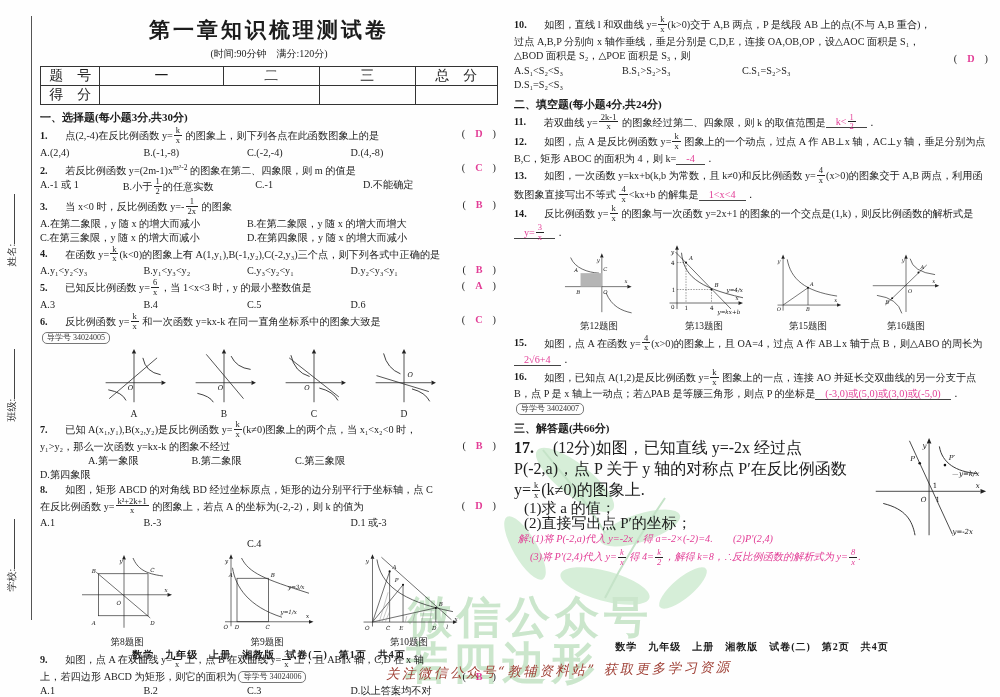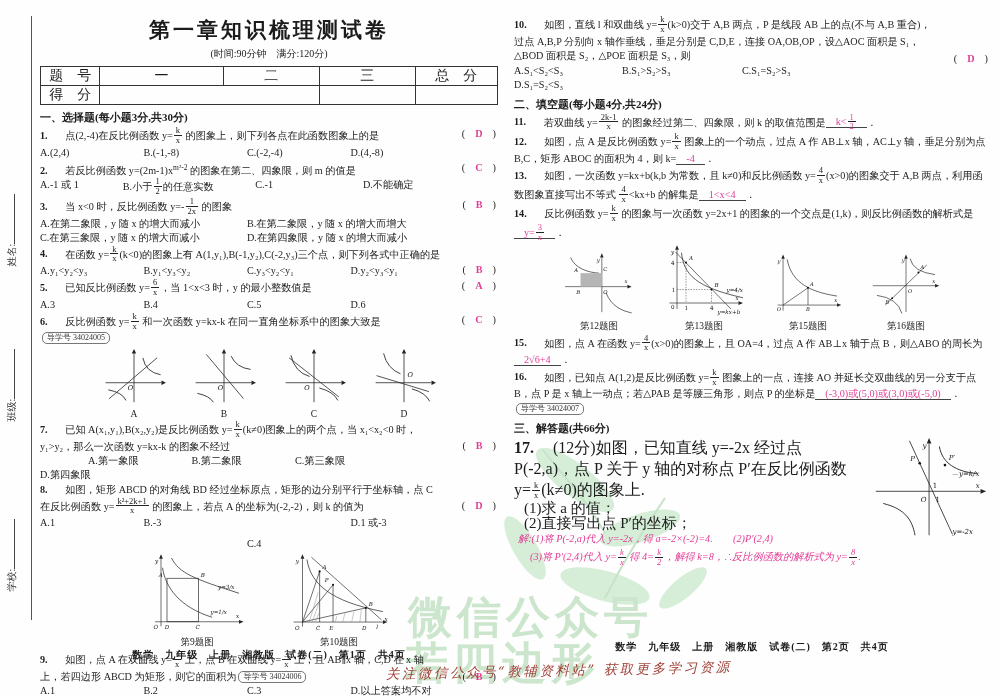--- a/index.html
+++ b/index.html
@@ -273,20 +273,39 @@
             <span class="opt" style="width: 25%;">B.-3</span>
             <span class="opt" style="width: 25%; margin-top: 21px;">C.4</span>
             <span class="opt" style="width: 25%;">D.1 或-3</span>
           </div>
         </div>
       </div>
 
     <div class="figrow">
       <div class="figbox">
         <svg width="96" height="77" viewBox="0 0 128 102">
+          <path class="ln" d="M4,54H118"></path>
+            <path class="ah" d="M118,51.5l6,2.5-6,2.5z"></path>
+          <path class="ln" d="M60,98V7"></path>
+            <path class="ah" d="M57.5,7l2.5-6,2.5,6z"></path>
+          <rect class="ln" x="26" y="26" width="66" height="56" fill="none"></rect>
+          <path class="ln" d="M23,24L95,85"></path>
+          <path class="cv" d="M72,5C78,19 88,26 112,29"></path>
+          <text x="54" y="12">y</text>
+          <text x="114" y="50">x</text>
+          <text x="17" y="25">B</text>
+          <text x="95" y="24">C</text>
+          <text x="17" y="94">A</text>
+          <text x="95" y="94">D</text>
+          <text x="50" y="67">O</text>
+        </svg>
+        <div class="cap">第8题图</div>
+      </div>
+      <div class="figbox">
+        <svg width="96" height="77" viewBox="0 0 128 102">
           <path class="ln" d="M16,96V6"></path>
             <path class="ah" d="M13.5,6l2.5-6,2.5,6z"></path>
           <path class="ln" d="M8,90H120"></path>
             <path class="ah" d="M120,87.5l6,2.5-6,2.5z"></path>
           <rect class="ln" x="24" y="32" width="42" height="58" fill="none"></rect>
           <path class="cv" d="M18,18C22,44 40,70 84,84"></path>
           <path class="cv" d="M30,5C40,25 60,33 120,52"></path>
           <text x="8" y="11">y</text>
           <text x="116" y="85">x</text>
           <text x="13" y="30">A</text>

